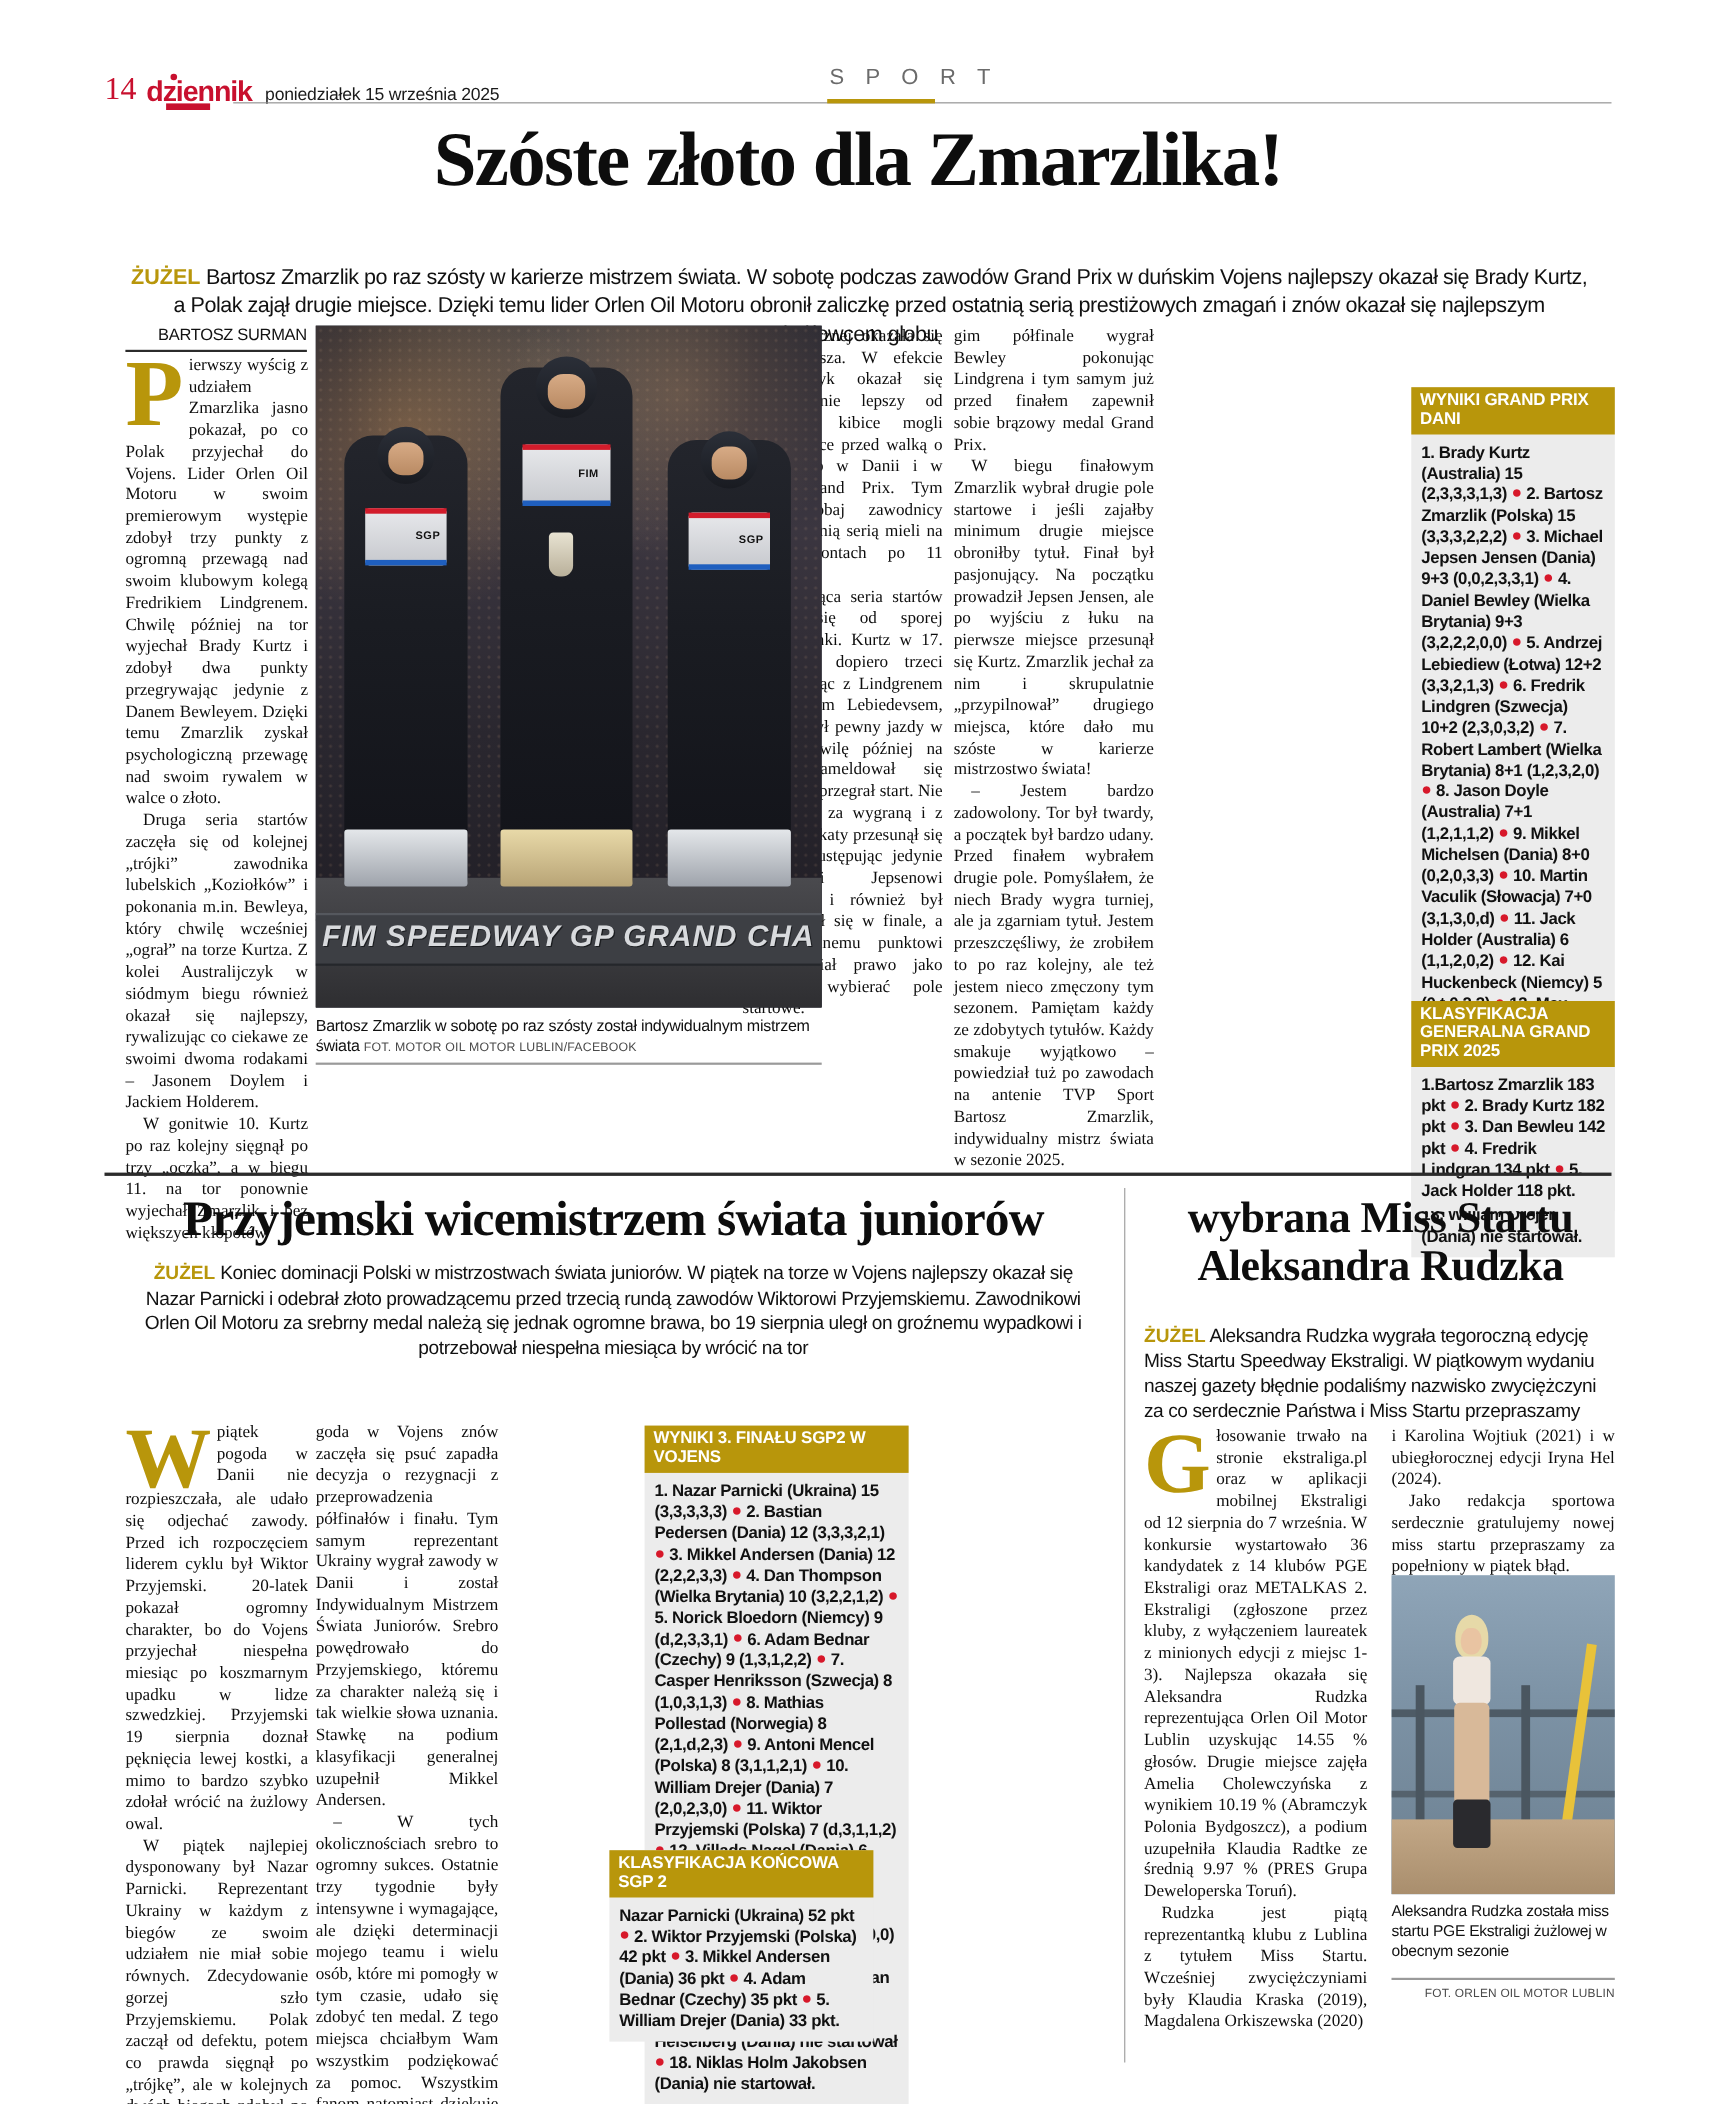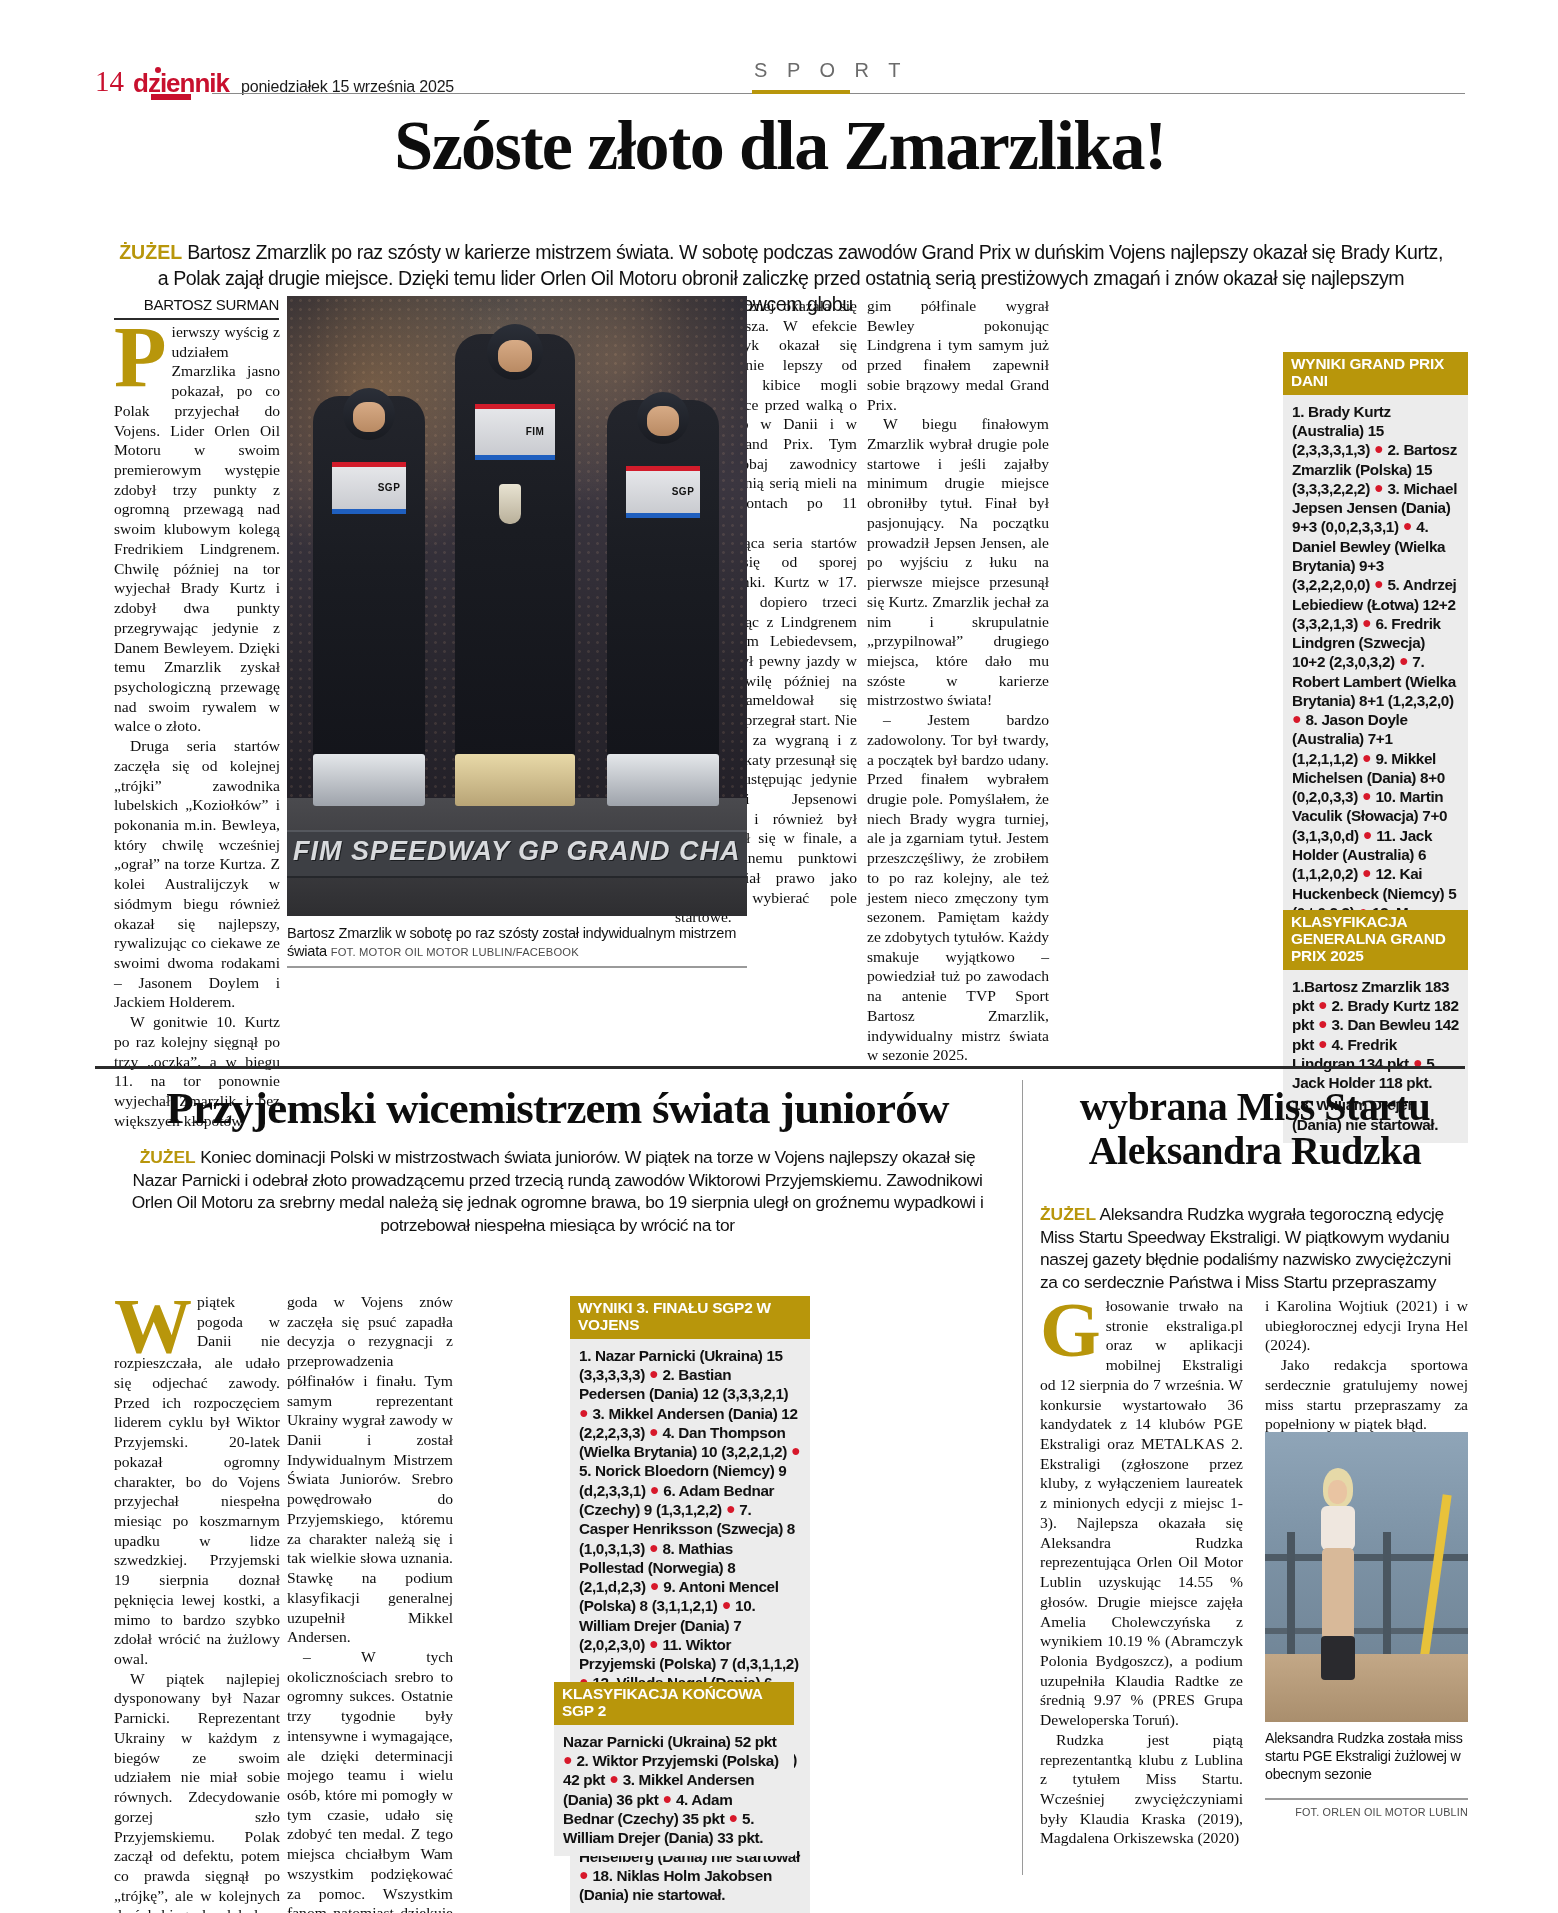--- a/index.html
+++ b/index.html
@@ -93,21 +93,21 @@
   
   .rbox{position:absolute;background:#ececec;}
   .rhead{background:#b8960b;color:#ffffff;font-family:"Liberation Sans",sans-serif;font-weight:bold;
     font-size:15.4px;letter-spacing:-0.2px;padding:4px 8px 5px 8px;line-height:1.1;text-transform:uppercase;}
   .rbody{font-family:"Liberation Sans",sans-serif;font-weight:bold;font-size:15.3px;line-height:1.26;
     letter-spacing:-0.35px;color:#111;padding:7px 9px 9px 9px;}
   .bul{color:#d7182a;font-size:16px;line-height:0;position:relative;top:-1px;}
 
   #box-gp{left:1283px;top:352px;width:185px;}
   #box-cls{left:1283px;top:910px;width:185px;}
-  #box-sgp2{left:570px;top:1296px;width:240px;}
+  #box-sgp2{left:586px;top:1296px;width:240px;}
   #box-sgp2f{left:554px;top:1682px;width:240px;}
 
   
   .hr-thick{position:absolute;background:#2b2b2b;}
   .vr{position:absolute;background:#9a9a9a;width:1px;}
 
   
   .h2-headline{position:absolute;left:95px;top:1085px;width:925px;text-align:center;
     font-family:"Liberation Serif",serif;font-weight:bold;font-size:45px;letter-spacing:-0.8px;line-height:1.05;}
   .lead2{position:absolute;left:120px;top:1146px;width:875px;text-align:center;

